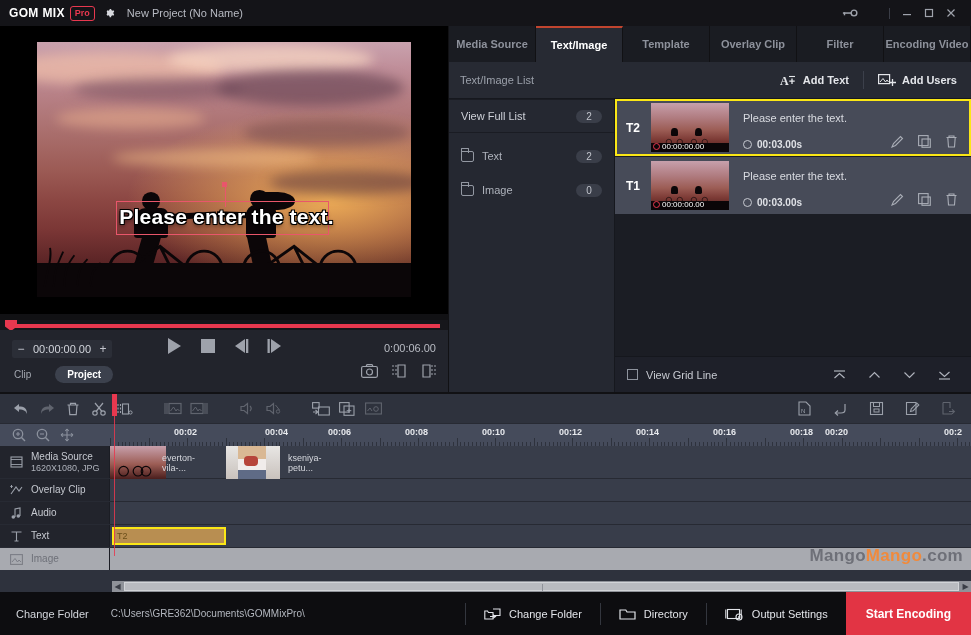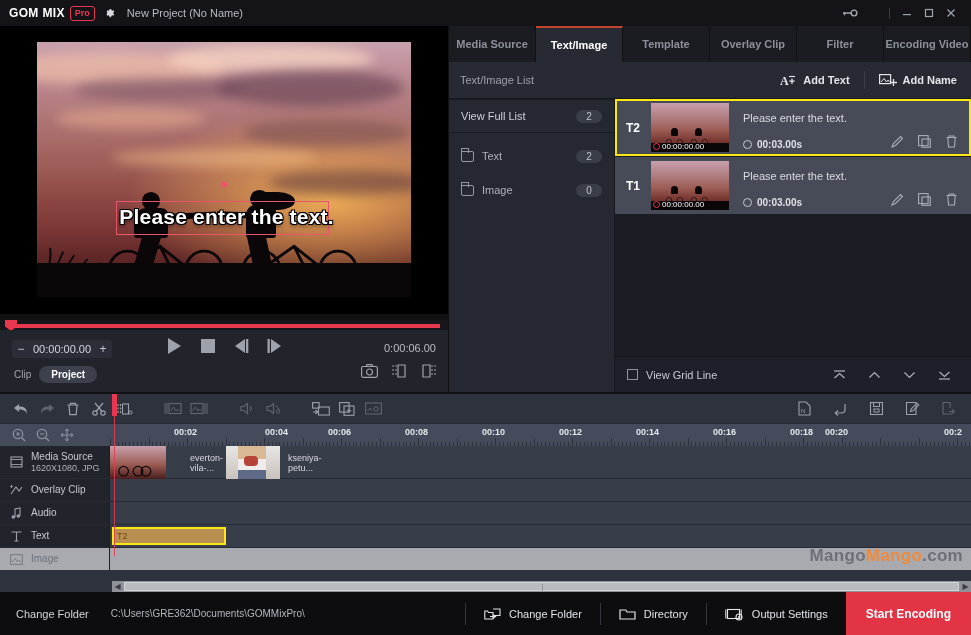--- a/index.html
+++ b/index.html
@@ -66,21 +66,21 @@
   .player { position: absolute; left: 0; top: 330px; width: 448px; height: 62px; background: #22242c; }
   .time-stepper {
     position: absolute; left: 12px; top: 10px; height: 18px; display: flex; align-items: center;
     background: #2b2e37; border-radius: 2px; padding: 0 2px;
   }
   .step-btn { width: 14px; text-align: center; color: #c3c6ce; font-size: 12px; line-height: 16px; }
   .time-val { font-size: 11px; color: #d2d5dc; padding: 0 5px; font-family: "Liberation Sans", sans-serif; }
   .transport { position: absolute; left: 0; top: 6px; width: 448px; display: flex; justify-content: center; align-items: center; gap: 16px; }
   .tp { color: #9ea2ab; display: flex; align-items: center; justify-content: center; }
   .total-time { position: absolute; right: 12px; top: 12px; font-size: 11px; color: #b9bcc4; }
-  .clip-proj { position: absolute; left: 14px; top: 36px; display: flex; align-items: center; gap: 8px; }
+  .clip-proj { position: absolute; left: 14px; top: 36px; display: flex; align-items: center; gap: 24px; }
   .cp-label { font-size: 10px; color: #a3a7b0; }
   .cp-pill { font-size: 10px; font-weight: bold; color: #ffffff; background: #3c414d; border-radius: 9px; padding: 3px 12px; }
   .player-right { position: absolute; right: 12px; top: 34px; display: flex; gap: 14px; align-items: center; color: #9ea2ab; }
 
   
   .rpanel { position: absolute; left: 449px; top: 26px; width: 522px; height: 366px; background: #1b1d24; }
   .tabs { display: flex; height: 36px; background: #111114; }
   .tab {
     flex: 1; display: flex; align-items: center; justify-content: center;
     font-size: 11px; font-weight: bold; color: #8d919b; background: #1a1c22; border-right: 1px solid #111114;
@@ -368,21 +368,21 @@
         </div>
         <div class="sb-div"></div>
         <div class="sb-action">
           <span>
             <svg width="18" height="14" viewBox="0 0 18 14">
                 <rect x="0.6" y="1.6" width="11" height="9" fill="none" stroke="#e4e6ea" stroke-width="1.2"></rect>
                 <path d="M2 9 L5 5.5 L7.5 9 L9 7 L10.5 9" fill="none" stroke="#e4e6ea" stroke-width="1"></path>
                 <path d="M14.5 6 L14.5 13 M11 9.5 L18 9.5" stroke="#e4e6ea" stroke-width="1.3"></path>
               </svg>
           </span>
-          <span>Add Name</span>
+          <span>Add Users</span>
         </div>
       </div>
     </div>
 
     <div class="rbody">
       <div class="cats">
         <div class="cat-row full">
           <span class="cat-label">View Full List</span>
           <span class="cat-count">2</span>
         </div>
@@ -926,21 +926,21 @@
         </div>
       </div>
       <div class="track-body">
         <div class="clip-img" style="left:0px;width:56px;background:linear-gradient(#c7a0ac,#9c5d55 55%,#4a1e1d)">
           <svg style="position:absolute;left:4px;bottom:1px;width:48px;height:20px" viewBox="0 0 60 24">
               <circle cx="12" cy="16" r="6" fill="none" stroke="#0b0608" stroke-width="1.5"></circle>
               <circle cx="30" cy="16" r="6" fill="none" stroke="#0b0608" stroke-width="1.5"></circle>
               <circle cx="40" cy="16" r="6" fill="none" stroke="#0b0608" stroke-width="1.5"></circle>
             </svg>
         </div>
-        <div class="clip-img" style="left:72px;width:60px">
+        <div class="clip-img" style="left:44px;width:60px">
           <span class="clip-label">everton-vila-...</span>
         </div>
         <div class="clip-img" style="left:116px;width:54px;background:linear-gradient(#e8e6e4,#c9c2bd)">
           <div style="position:absolute;left:12px;top:0;width:28px;height:33px;background:linear-gradient(#d9b894 0 38%, #f0eceb 38% 72%, #5f6b86 72%)"></div>
           <div style="position:absolute;left:18px;top:10px;width:14px;height:10px;background:#b6443a;border-radius:4px"></div>
         </div>
         <div class="clip-img" style="left:170px;width:62px">
           <span class="clip-label">kseniya-petu...</span>
         </div>
       </div>

